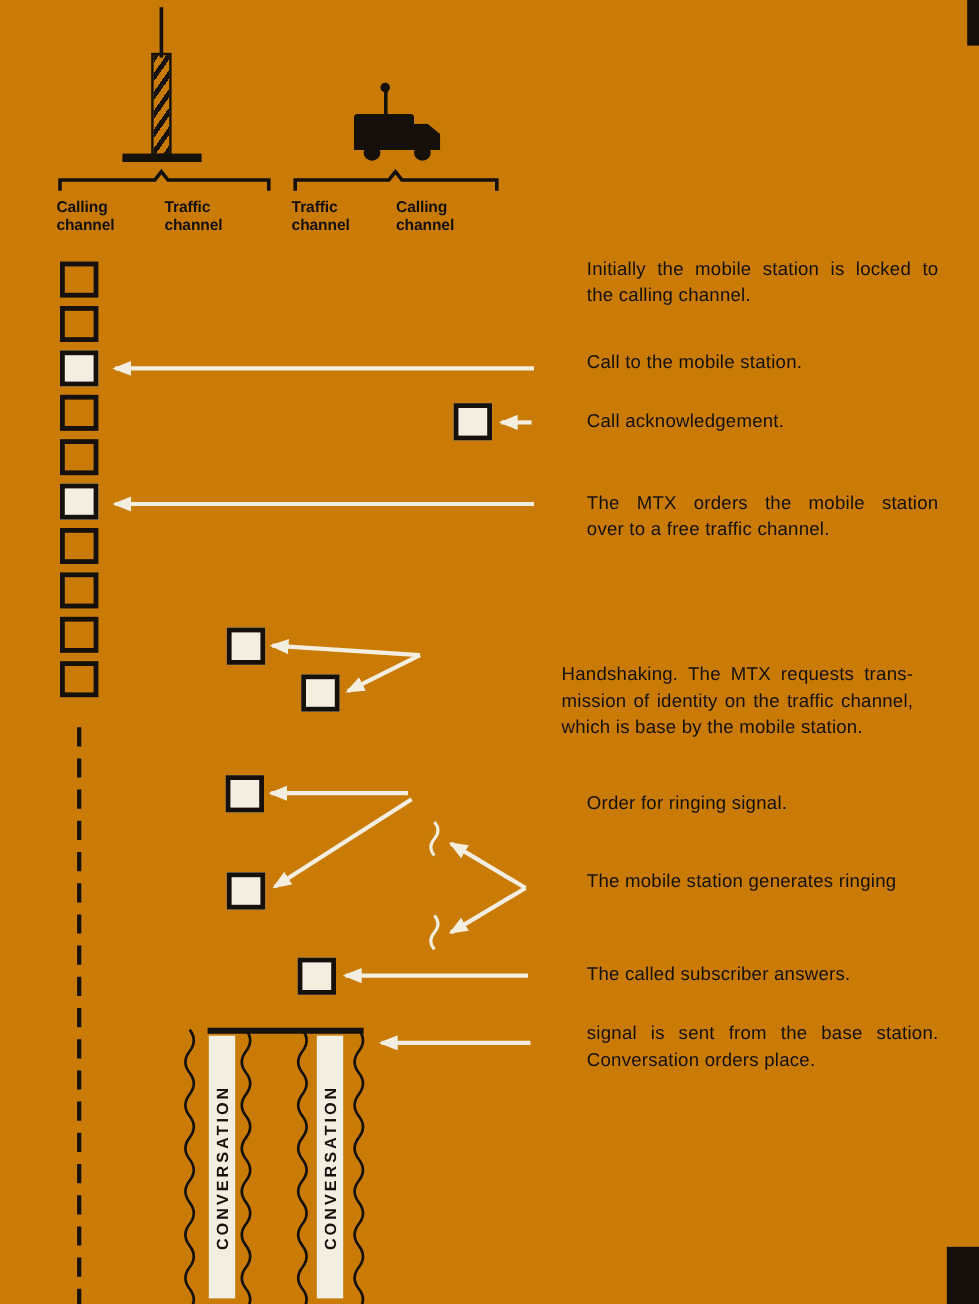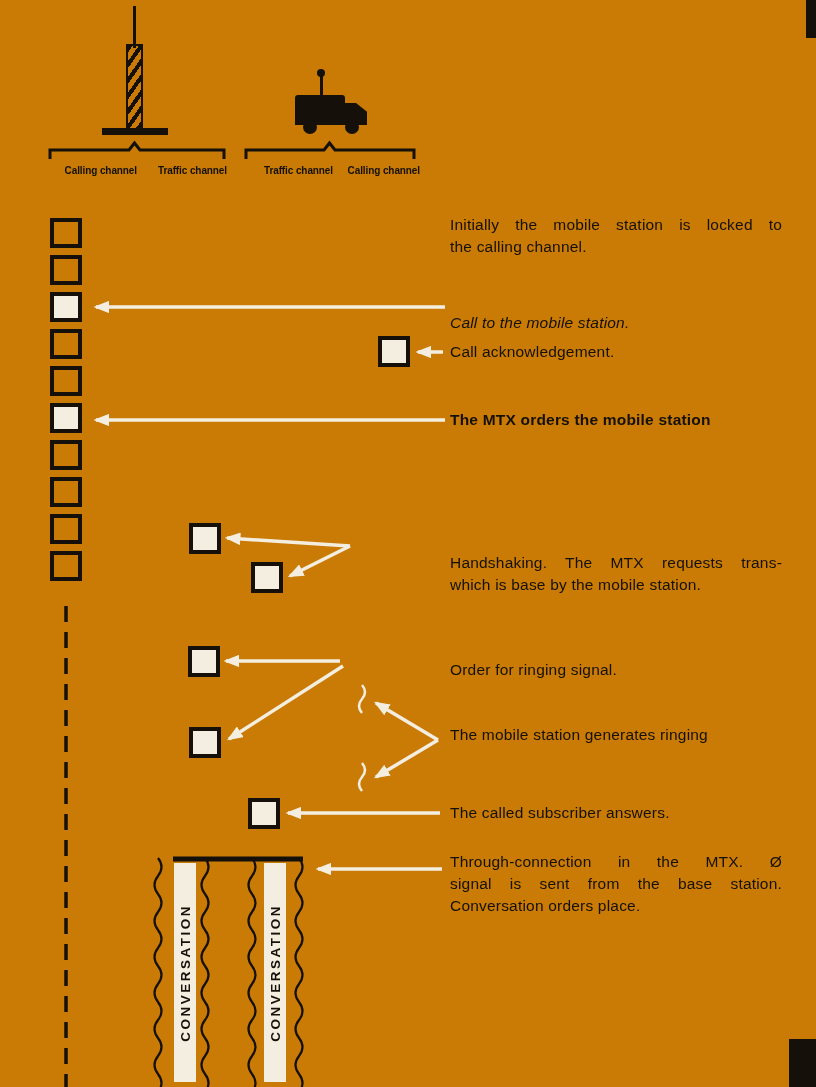--- a/index.html
+++ b/index.html
@@ -7,25 +7,25 @@
   html, body { margin:0; padding:0; }
   body {
     width:816px; height:1087px; position:relative; overflow:hidden;
     background:var(--bg); color:var(--ink);
     font-family:"Liberation Sans", sans-serif;
   }
   .abs { position:absolute; }
 
   
   .annotation { position:absolute; width:332px; font-size:15.5px; line-height:22px; letter-spacing:0.2px; }
-  .annotation .jline { text-align:justify; text-align-last:justify; }
+  .annotation .jline { text-align:justify; text-align-last:justify;margin-left:39px; }
   .annotation .jline:last-child { text-align-last:left; }
 
   
-  .chan-label { position:absolute; font-size:10px; font-weight:bold; text-align:right; letter-spacing:-0.1px; }
+  .chan-label { position:absolute; font-size:13px; font-weight:bold; text-align:left; letter-spacing:-0.1px; }
 
   
   .slot-column { position:absolute; left:50px; top:218px; }
   .slot { width:32px; height:30px; border:4px solid var(--ink); margin-bottom:7px; background:transparent; }
   .slot.filled { background:var(--paper); }
 
   
   .sq { position:absolute; width:32px; height:31px; border:4px solid var(--ink); background:var(--paper); }
 
   
@@ -118,44 +118,45 @@
   <path class="blackline wavy" d="M158,858 q7,9 0,18 t0,18 t0,18 t0,18 t0,18 t0,18 t0,18 t0,18 t0,18 t0,18 t0,18 t0,18 t0,18"></path>
   <path class="blackline wavy" d="M205,858 q7,9 0,18 t0,18 t0,18 t0,18 t0,18 t0,18 t0,18 t0,18 t0,18 t0,18 t0,18 t0,18 t0,18"></path>
   <path class="blackline wavy" d="M252,858 q7,9 0,18 t0,18 t0,18 t0,18 t0,18 t0,18 t0,18 t0,18 t0,18 t0,18 t0,18 t0,18 t0,18"></path>
   <path class="blackline wavy" d="M299,858 q7,9 0,18 t0,18 t0,18 t0,18 t0,18 t0,18 t0,18 t0,18 t0,18 t0,18 t0,18 t0,18 t0,18"></path>
 </svg>
 
 <div class="annotation" style="left:450px;top:214px;">
     <div class="jline">Initially the mobile station is locked to</div>
     <div class="jline">the calling channel.</div>
   </div>
-<div class="annotation" style="left:450px;top:312px;font-style:italic;">
+<div class="annotation" style="left:450px;top:292px;">
     <div class="jline">Call to the mobile station.</div>
   </div>
 <div class="annotation" style="left:450px;top:341px;">
     <div class="jline">Call acknowledgement.</div>
   </div>
-<div class="annotation" style="left:450px;top:409px;font-weight:bold;">
+<div class="annotation" style="left:450px;top:409px;">
     <div class="jline">The MTX orders the mobile station</div>
+    <div class="jline">over to a free traffic channel.</div>
   </div>
-<div class="annotation" style="left:450px;top:552px;">
+<div class="annotation" style="left:429px;top:552px;">
     <div class="jline">Handshaking. The MTX requests trans-</div>
+    <div class="jline">mission of identity on the traffic channel,</div>
     <div class="jline">which is base by the mobile station.</div>
   </div>
 <div class="annotation" style="left:450px;top:659px;">
     <div class="jline">Order for ringing signal.</div>
   </div>
 <div class="annotation" style="left:450px;top:724px;">
     <div class="jline">The mobile station generates ringing</div>
   </div>
 <div class="annotation" style="left:450px;top:802px;">
     <div class="jline">The called subscriber answers.</div>
   </div>
 <div class="annotation" style="left:450px;top:851px;">
-    <div class="jline">Through-connection in the MTX. Ø</div>
     <div class="jline">signal is sent from the base station.</div>
     <div class="jline">Conversation orders place.</div>
   </div>
 
 <div class="bar" style="left:174px;top:863px;">
   <span>CONVERSATION</span>
 </div>
 <div class="bar" style="left:264px;top:863px;">
   <span>CONVERSATION</span>
 </div>

